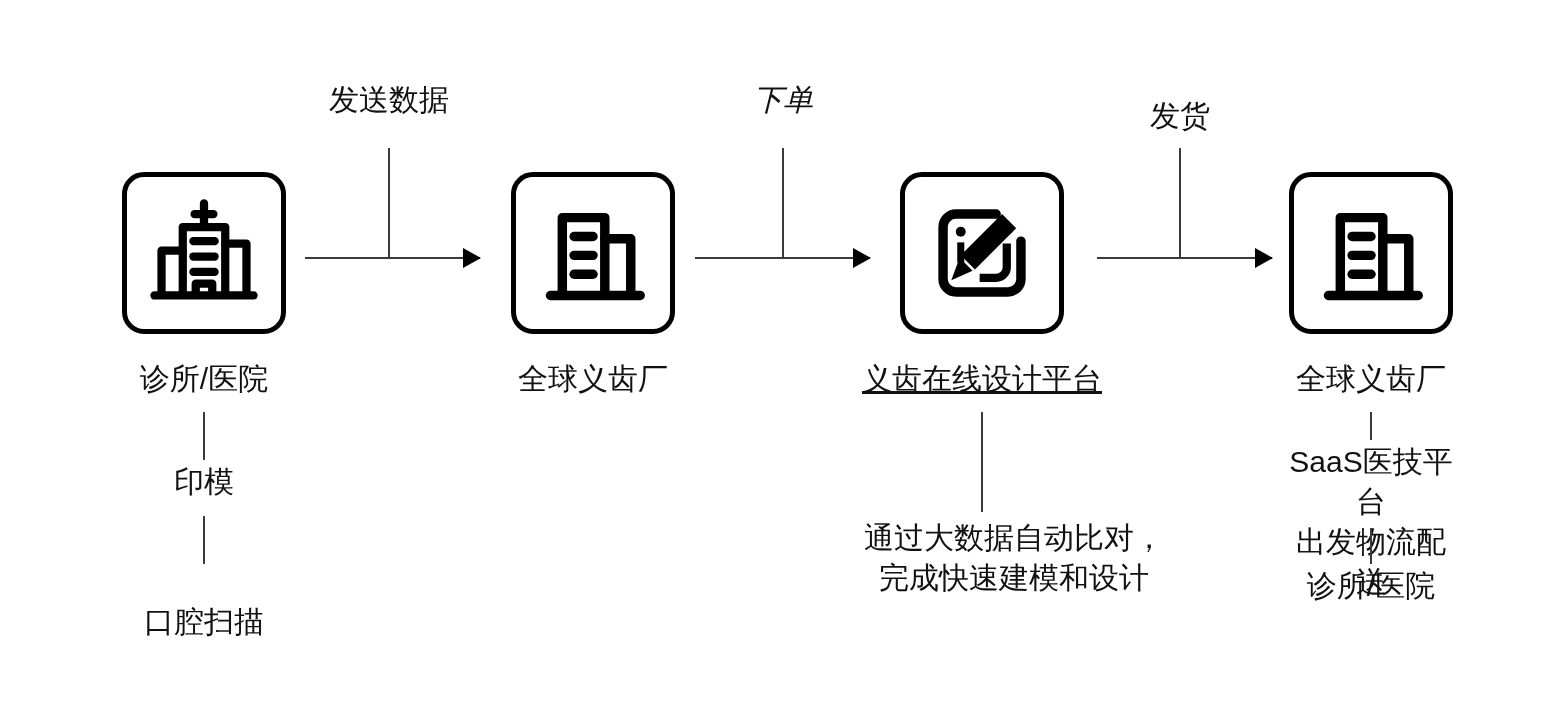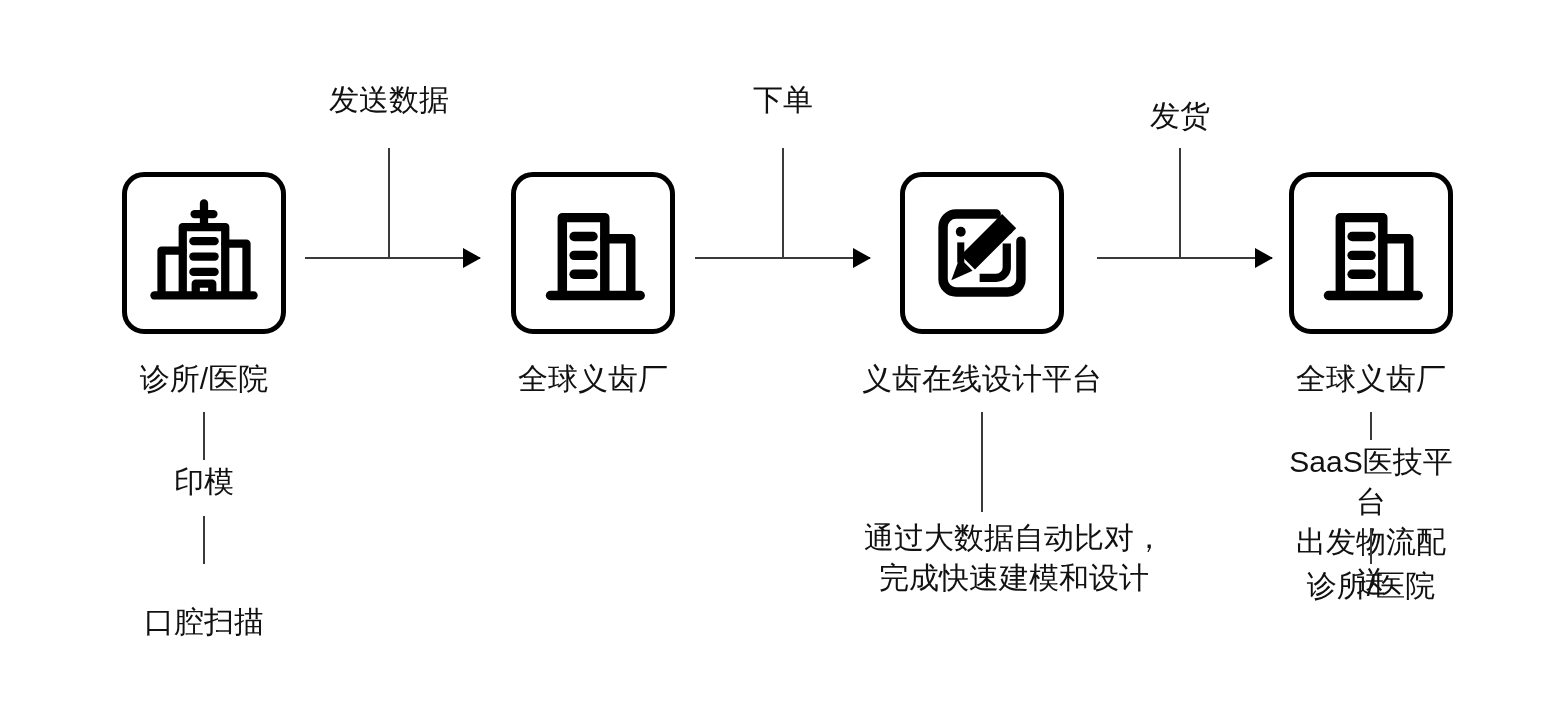--- a/index.html
+++ b/index.html
@@ -91,21 +91,21 @@
 </style>
 </head>
 <body>
 
 <div id="canvas">
 
   <div class="edge-label" style="left:389px; top:82px;">发送数据</div>
   <div class="vline" style="left:389px; top:148px; height:110px;"></div>
   <div class="harrow" style="left:305px; top:257px; width:175px;"></div>
 
-  <div class="edge-label" style="left:783px; top:82px;">下单</div>
+  <div class="edge-label" style="left:783px; top:82px;font-style:italic;">下单</div>
   <div class="vline" style="left:783px; top:148px; height:110px;"></div>
   <div class="harrow" style="left:695px; top:257px; width:175px;"></div>
 
   <div class="edge-label" style="left:1180px; top:98px;">发货</div>
   <div class="vline" style="left:1180px; top:148px; height:110px;"></div>
   <div class="harrow" style="left:1097px; top:257px; width:175px;"></div>
 
   <div class="node-box" style="left:122px; top:172px;">
     <span>
       <svg width="118" height="118" viewBox="0 0 100 100" fill="none" stroke="#000" stroke-width="7" stroke-linecap="round" stroke-linejoin="round">
@@ -165,21 +165,21 @@
         <path d="M71 42 V62 A9 9 0 0 1 62 71 H48" stroke="#000" stroke-width="7" fill="none" stroke-linecap="butt" stroke-linejoin="miter"></path>
 
         <path d="M64 20 L76 32 L44 64 L32 52 Z" fill="#000"></path>
 
         <path d="M67 17 L79 29 L74 34 L62 22 Z" fill="#000"></path>
 
         <path d="M31 54 L42 65 L24 73 Z" fill="#000"></path>
       </svg>
     </span>
   </div>
-  <div class="node-label" style="left:982px; top:360px;">义齿在线设计平台</div>
+  <div class="node-label" style="left:982px; top:360px;text-decoration:underline;">义齿在线设计平台</div>
   <div class="vline" style="left:982px; top:412px; height:100px;"></div>
   <div class="sub-label multiline" style="left:982px; top:518px;margin-left:32px;">通过大数据自动比对，
 完成快速建模和设计</div>
 
   <div class="node-box" style="left:1289px; top:172px;">
     <span>
       <svg width="118" height="118" viewBox="0 0 100 100" fill="none" stroke="#000" stroke-width="8" stroke-linecap="round" stroke-linejoin="round">
         <path d="M24 84 V20 H60 V84" fill="none"></path>
         <path d="M60 38 H82 V84" fill="none"></path>
         <line x1="34" y1="36" x2="50" y2="36"></line>

